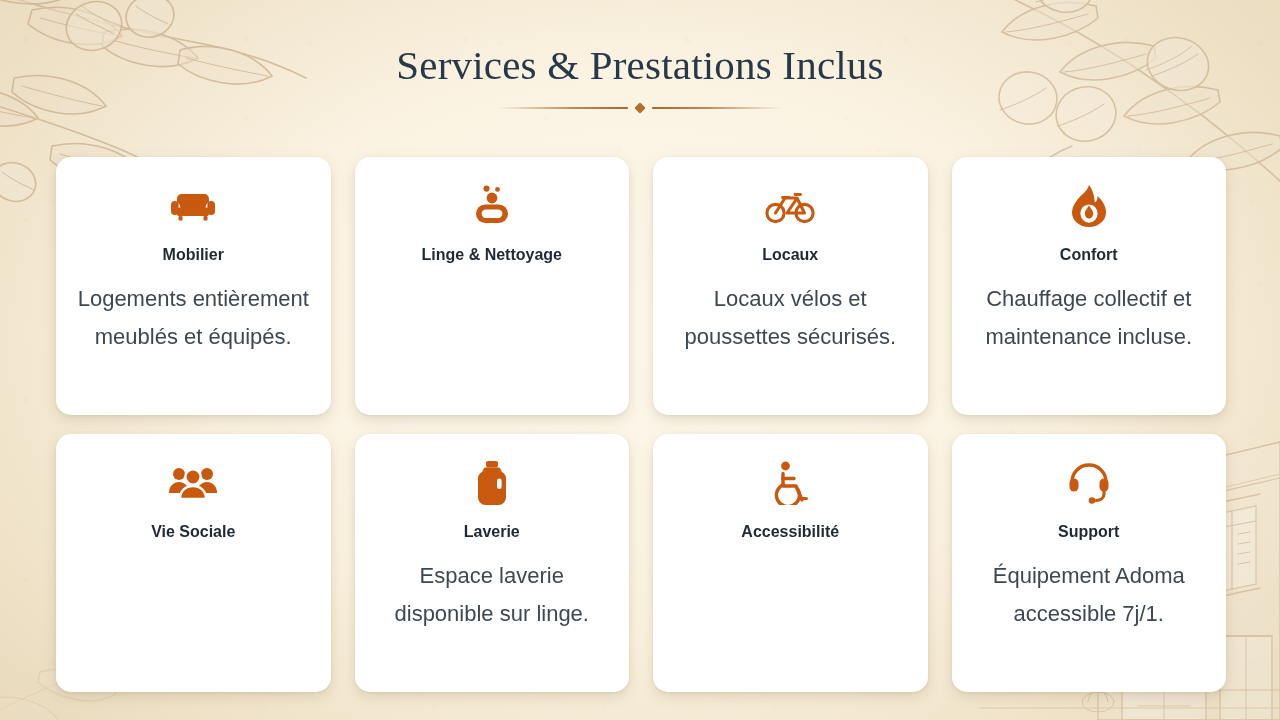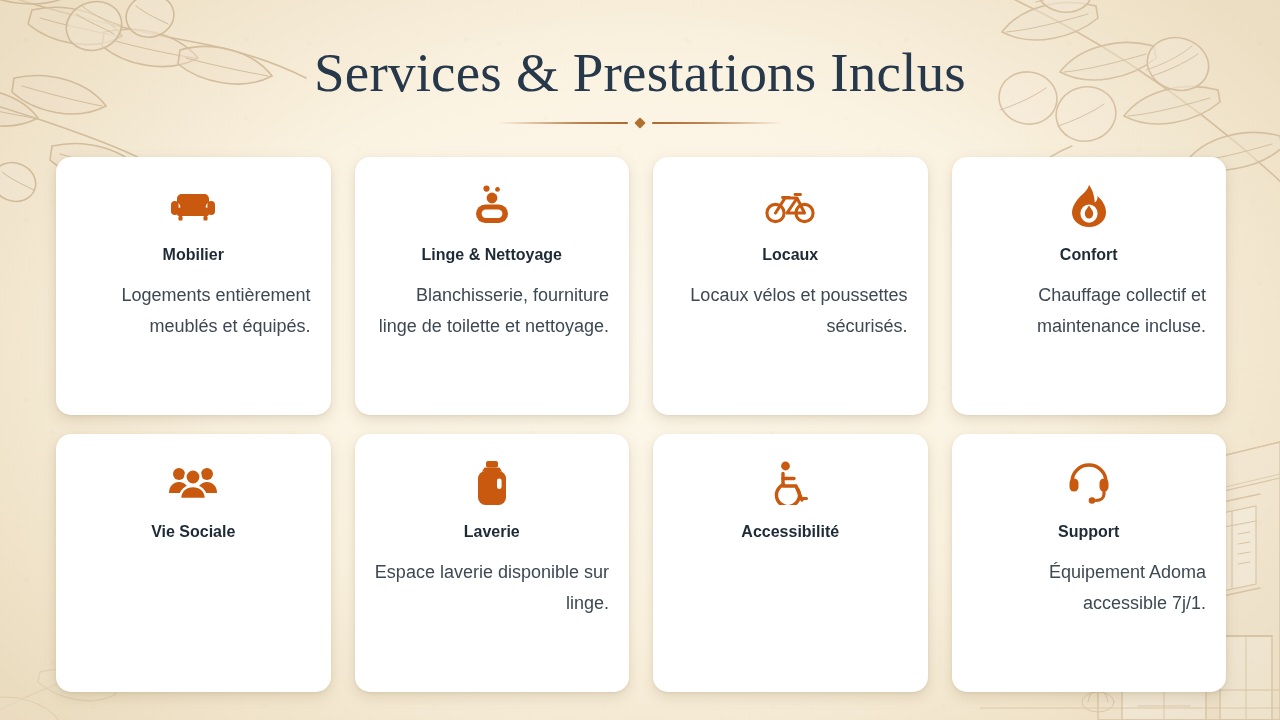--- a/index.html
+++ b/index.html
@@ -59,21 +59,21 @@
   .title-block {
     position: absolute;
     top: 44px;
     left: 0;
     width: 1280px;
     text-align: center;
   }
   .page-title {
     margin: 0;
     font-family: "Liberation Serif", "DejaVu Serif", serif;
-    font-size: 55px;
+    font-size: 41px;
     font-weight: 400;
     letter-spacing: .2px;
     color: #26384a;
     line-height: 1.05;
   }
   .divider {
     position: relative;
     margin: 14px auto 0;
     width: 300px;
     height: 14px;
@@ -139,25 +139,24 @@
   .card-title {
     margin-top: 16px;
     font-size: 16px;
     font-weight: bold;
     color: #1e2a36;
     line-height: 1.2;
     text-align: right;
   }
   .card-desc {
     margin-top: 16px;
-    font-size: 18px;
+    font-size: 22px;
     color: #3d4852;
     line-height: 1.72;
     max-width: 240px;
-    text-align: right;
   }
 </style>
 </head>
 <body>
 
 <div id="slide">
 
   <div class="paper-noise"></div>
 
   <svg class="deco deco-tl" viewBox="0 0 360 280" fill="none" stroke="#d6c0a0" stroke-width="1.6" stroke-linecap="round">
@@ -293,21 +292,20 @@
       <div class="card-icon">
         <svg width="38" height="44" viewBox="0 0 38 44" fill="#c8590f">
           <circle cx="13.5" cy="4.6" r="3.1"></circle>
           <circle cx="24.5" cy="5.4" r="2.4"></circle>
           <circle cx="19" cy="14" r="5.4"></circle>
           <rect x="3" y="20.5" width="32" height="18.5" rx="9.2"></rect>
           <rect x="8.6" y="25.6" width="20.8" height="8.3" rx="4.15" fill="#ffffff"></rect>
         </svg>
       </div>
       <div class="card-title">Linge &amp; Nettoyage</div>
-      <div class="card-desc">Blanchisserie, fourniture linge de toilette et nettoyage.</div>
     </div>
 
     <div class="card">
       <div class="card-icon">
         <svg width="50" height="36" viewBox="0 0 50 36" fill="none" stroke="#c8590f" stroke-width="3.1" stroke-linecap="round" stroke-linejoin="round">
           <circle cx="10.5" cy="25" r="8.6"></circle>
           <circle cx="39.5" cy="25" r="8.6"></circle>
           <path d="M10.5 25 L20 10 L32 10 L39.5 25 L22 25 L30.5 12.5"></path>
           <path d="M30 6.5 L35.5 6.5" stroke-width="2.8"></path>
           <path d="M17.5 9.5 L24 9.5" stroke-width="2.8"></path>

